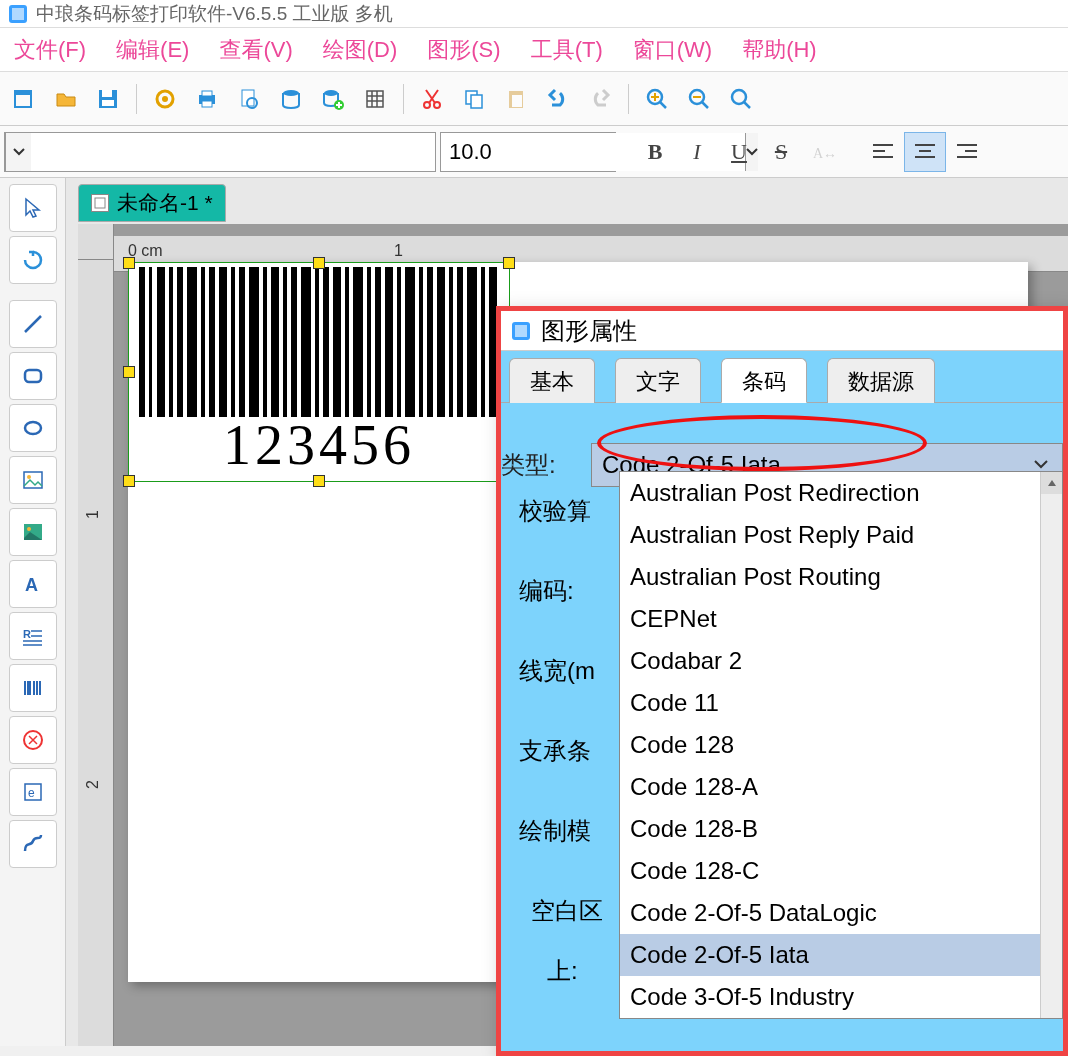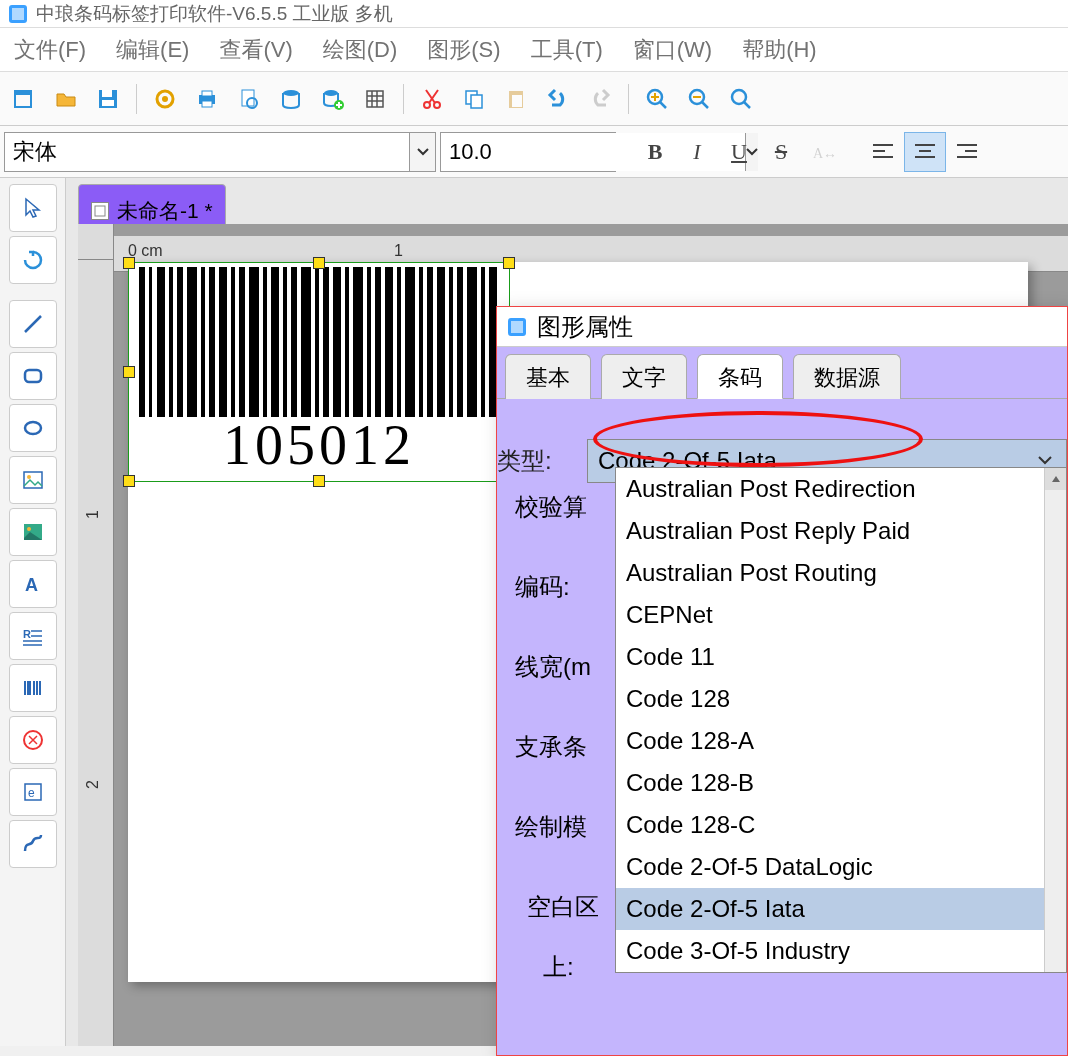--- a/index.html
+++ b/index.html
@@ -1,55 +1,55 @@
 <!DOCTYPE html>
 <html><head>
 <meta charset="utf-8">
 <style>
   * { box-sizing: border-box; margin: 0; padding: 0; }
   body { font-family: "Microsoft YaHei", "SimSun", sans-serif; font-size: 14px; background: #f0f0f0; width: 1068px; height: 1056px; overflow: hidden; position: relative; }
   .titlebar { display: flex; align-items: center; height: 28px; padding: 0 8px; background: #fff; border-bottom: 1px solid #ddd; }
   .titlebar .app-icon { width: 20px; height: 20px; margin-right: 8px; }
   .titlebar .title { color: #666; font-size: 19px; }
   .menubar { display: flex; align-items: center; height: 44px; background: #fff; padding: 0 8px; gap: 18px; border-bottom: 1px solid #ddd; }
-  .menu-item { font-size: 22px; color: #737373; padding: 4px 6px; cursor: default; text-decoration: underline; text-decoration-color: transparent; }
+  .menu-item { font-size: 22px; color: #ec4899; padding: 4px 6px; cursor: default; text-decoration: underline; text-decoration-color: transparent; }
   .toolbar { display: flex; align-items: center; height: 54px; background: #fafafa; border-bottom: 1px solid #ccc; padding: 0 6px; gap: 6px; }
   .tool-btn { width: 36px; height: 36px; display: flex; align-items: center; justify-content: center; border-radius: 3px; }
   .tool-sep { width: 1px; height: 30px; background: #ccc; margin: 0 4px; }
   .formatbar { display: flex; align-items: center; height: 52px; background: #fafafa; border-bottom: 1px solid #ccc; padding: 0 4px; gap: 0; }
   .combo { display: flex; align-items: center; border: 1px solid #999; background: #fff; height: 40px; }
   .combo-font { width: 432px; }
   .combo-size { width: 176px; margin-left: 4px; }
   .combo input { border: none; outline: none; font-size: 22px; padding: 0 8px; height: 100%; flex: 1; }
   .combo .drop { width: 26px; height: 100%; display: flex; align-items: center; justify-content: center; border-left: 1px solid #999; background: #f4f4f4; }
   .fmt-btn { width: 42px; height: 40px; display: flex; align-items: center; justify-content: center; font-size: 22px; font-family: Georgia, serif; color: #444; }
   .workrow { display: flex; height: calc(1056px - 38px - 44px - 54px - 52px); }
   .vtoolbar { width: 66px; background: #f4f4f4; border-right: 1px solid #ccc; padding: 6px 0; display: flex; flex-direction: column; align-items: center; gap: 4px; }
   .vtool { width: 48px; height: 48px; border: 1px solid #ccc; background: #fff; border-radius: 4px; display: flex; align-items: center; justify-content: center; }
   .vtool.sep-top { margin-top: 12px; }
   .doc-area { flex: 1; background: #e8e8e8; position: relative; }
-  .doc-tab { position: absolute; top: 6px; left: 12px; display: flex; align-items: center; background: #8b5cf6; border: 1px solid #aaa; border-radius: 4px 4px 0 0; padding: 12px 12px; gap: 8px; text-align: center; }
+  .doc-tab { position: absolute; top: 6px; left: 12px; display: flex; align-items: center; background: #14b8a6; border: 1px solid #aaa; border-radius: 4px 4px 0 0; padding: 4px 12px; gap: 8px; text-align: center; }
   .doc-tab .dticon { width: 18px; height: 18px; border: 1px solid #888; background: #fff; display: flex; align-items: center; justify-content: center; }
   .doc-tab .dtlabel { font-size: 21px; }
   .canvas-wrap { position: absolute; top: 46px; left: 12px; right: 0; bottom: 0; background: #9b9b9b; }
   .hruler { position: absolute; top: 12px; left: 36px; right: 0; height: 36px; background: #dcdcdc; border-bottom: 1px solid #888; font-size: 16px; color: #333; }
   .hruler .tick { position: absolute; top: 6px; }
   .vruler { position: absolute; top: 36px; left: 0; width: 36px; bottom: 0; background: #dcdcdc; border-right: 1px solid #888; font-size: 16px; color: #333; }
   .vruler .tick { position: absolute; left: 6px; writing-mode: vertical-rl; transform: rotate(180deg);}
   .corner { position:absolute; top:0; left:0; width:36px; height:36px; background:#dcdcdc; border-right:1px solid #888; border-bottom:1px solid #888;}
   .page { position: absolute; top: 38px; left: 50px; width: 900px; height: 720px; background: #fff; box-shadow: 4px 4px 10px rgba(0,0,0,.3); }
   .barcode-sel { position: absolute; top: 0px; left: 0px; width: 382px; height: 220px; border: 1px solid #1a9c1a; }
   .handle { position:absolute; width:12px; height:12px; background:#ffde17; border:1px solid #333;}
   .barcode-bars { position: absolute; top: 4px; left: 10px; width: 360px; height: 150px; display: flex; gap: 0; }
   .barcode-text { position:absolute; top:150px; left:0; width:100%; text-align:center; font-family: Georgia, serif; font-size:56px; letter-spacing:4px;}
-  .dialog { position: absolute; left: 496px; top: 306px; width: 572px; height: 750px; background: #c4b5fd; border: 1px solid #ef4444; box-shadow: 6px 6px 18px rgba(0,0,0,.25); }
+  .dialog { position: absolute; left: 496px; top: 306px; width: 572px; height: 750px; background: #7dd3fc; border: 5px solid #ef4444; box-shadow: 6px 6px 18px rgba(0,0,0,.25); }
   .dlg-title { display:flex; align-items:center; height:40px; padding:0 10px; gap:10px; background:#fff; border-bottom:1px solid #ccc; }
   .dlg-title .dlg-lbl { font-size: 24px; }
   .tabs { display:flex; height:46px; padding: 0 8px; border-bottom:1px solid #aaa; margin-top:6px;}
-  .tab { padding:8px 20px; font-size:22px; border:1px solid #aaa; border-bottom:none; background:#eee; margin-right:10px; border-radius:6px 6px 0 0; position:relative; top:1px;}
+  .tab { padding:8px 20px; font-size:22px; border:1px solid #aaa; border-bottom:none; background:#eee; margin-right:20px; border-radius:6px 6px 0 0; position:relative; top:1px;}
   .tab.active { background:#fff; border-bottom:1px solid #fff; }
   .dlg-body { padding: 18px 0; position:relative;}
   .field-row { display:flex; align-items:center; margin: 22px 0 42px 0; }
   .field-lbl { width: 90px; font-size: 24px; color:#222;}
   .type-select { flex:1; height:44px; border:1px solid #888; background:#b9cce5; display:flex; align-items:center; justify-content:space-between; padding:0 10px; font-size:24px; position:relative;}
   .type-select .drp { width:22px;height:22px;display:flex;align-items:center;justify-content:center;}
   .ellipse-mark { position:absolute; border:4px solid #e11; border-radius:50%; width:330px; height:56px; left:96px; top:12px; pointer-events:none;}
   .label-col { position:absolute; left:18px; top: 92px; display:flex; flex-direction:column; gap:48px; font-size:24px;}
   .dropdown-list { position:absolute; left:106px; top:68px; right:0; background:#fff; border:1px solid #888;margin-left:12px; }
   .dd-item { height:42px; display:flex; align-items:center; padding:0 10px; font-size:24px; cursor:default;}
@@ -190,21 +190,20 @@
   <div class="tool-btn">
       <svg width="24" height="24">
         <circle cx="10" cy="10" r="7" fill="none" stroke="#2b90d9" stroke-width="2.5"></circle>
         <path d="M15 15l6 6" stroke="#2b90d9" stroke-width="2.5"></path>
       </svg>
     </div>
 </div>
 
 <div class="formatbar">
   <div class="combo combo-font">
-    <input value="宋体" style="">
     <div class="drop">
         <svg width="12" height="8">
           <path d="M1 1l5 5 5-5" fill="none" stroke="#333" stroke-width="2"></path>
         </svg>
       </div>
   </div>
   <div class="combo combo-size">
     <input value="10.0" style="">
     <div class="drop">
         <svg width="12" height="8">
@@ -373,21 +372,21 @@
                 <rect x="288" y="0" width="6" height="150"></rect>
                   <rect x="298" y="0" width="8" height="150"></rect>
                 <rect x="310" y="0" width="4" height="150"></rect>
                   <rect x="318" y="0" width="6" height="150"></rect>
                 <rect x="328" y="0" width="10" height="150"></rect>
                   <rect x="342" y="0" width="4" height="150"></rect>
                 <rect x="350" y="0" width="8" height="150"></rect>
               </g>
             </svg>
           </div>
-          <div class="barcode-text">105012</div>
+          <div class="barcode-text">123456</div>
           <div class="handle" style="top:-6px;left:-6px"></div>
           <div class="handle" style="top:-6px;left:50%;margin-left:-6px"></div>
           <div class="handle" style="top:-6px;right:-6px"></div>
           <div class="handle" style="top:50%;left:-6px;margin-top:-6px"></div>
           <div class="handle" style="bottom:-6px;left:-6px"></div>
           <div class="handle" style="bottom:-6px;left:50%;margin-left:-6px"></div>
         </div>
       </div>
     </div>
   </div>
@@ -432,20 +431,21 @@
       <div style="margin-left:12px">空白区</div>
       <div style="margin-left:28px;margin-top:-20px">上:</div>
     </div>
 
     <div class="dropdown-list">
       <div id="dd-items">
           <div class="dd-item">Australian Post Redirection</div>
           <div class="dd-item">Australian Post Reply Paid</div>
           <div class="dd-item">Australian Post Routing</div>
           <div class="dd-item">CEPNet</div>
+          <div class="dd-item">Codabar 2</div>
           <div class="dd-item">Code 11</div>
           <div class="dd-item">Code 128</div>
           <div class="dd-item">Code 128-A</div>
           <div class="dd-item">Code 128-B</div>
           <div class="dd-item">Code 128-C</div>
           <div class="dd-item">Code 2-Of-5 DataLogic</div>
           <div class="dd-item sel">Code 2-Of-5 Iata</div>
           <div class="dd-item">Code 3-Of-5 Industry</div>
         </div>
       <div class="dd-scroll">

